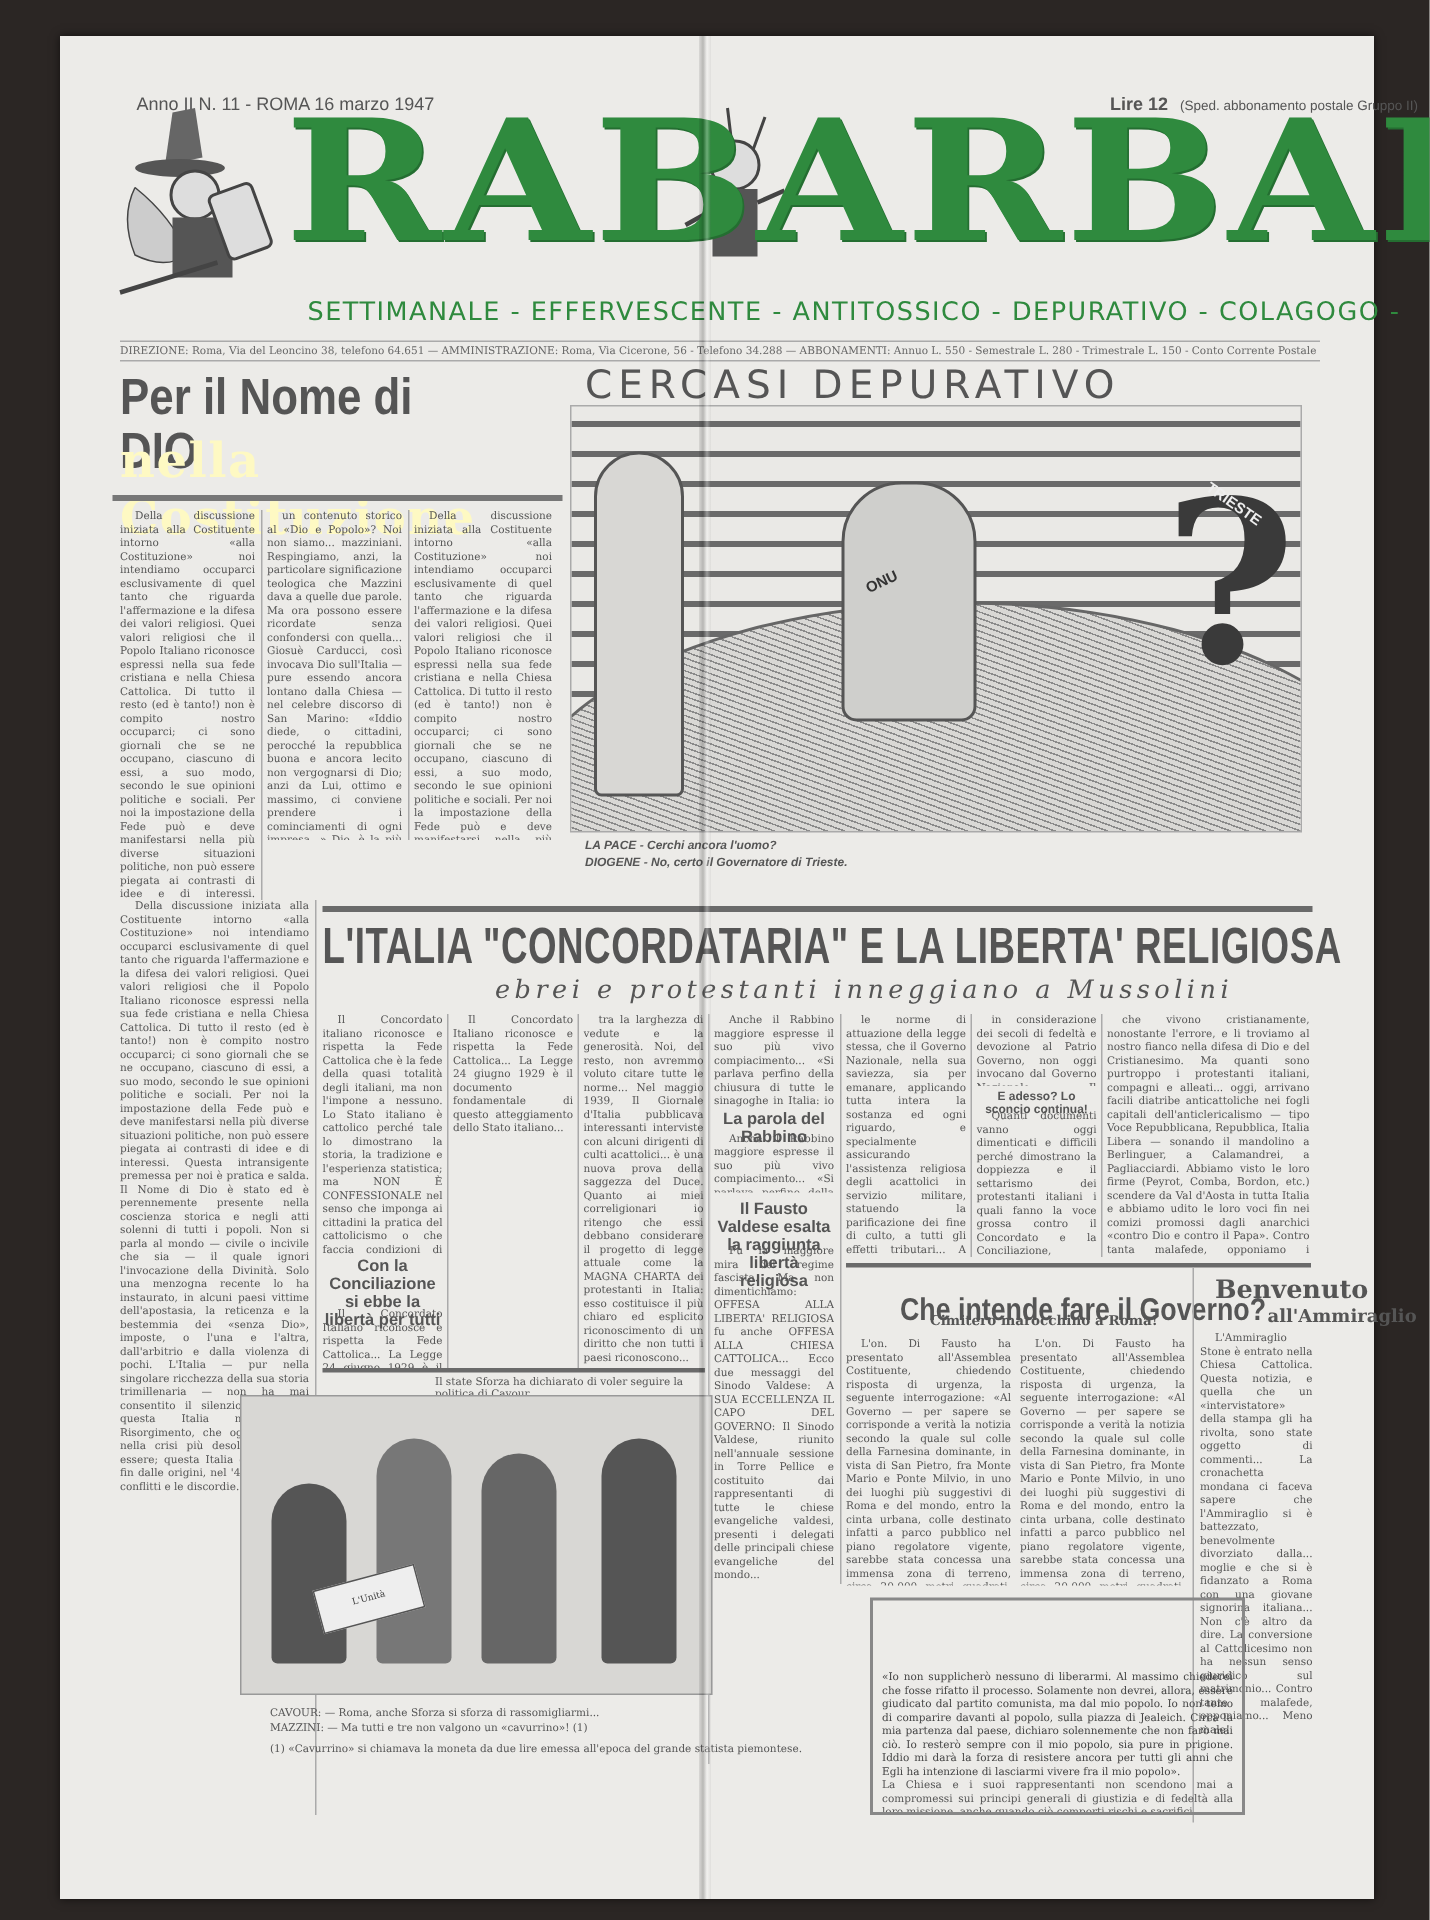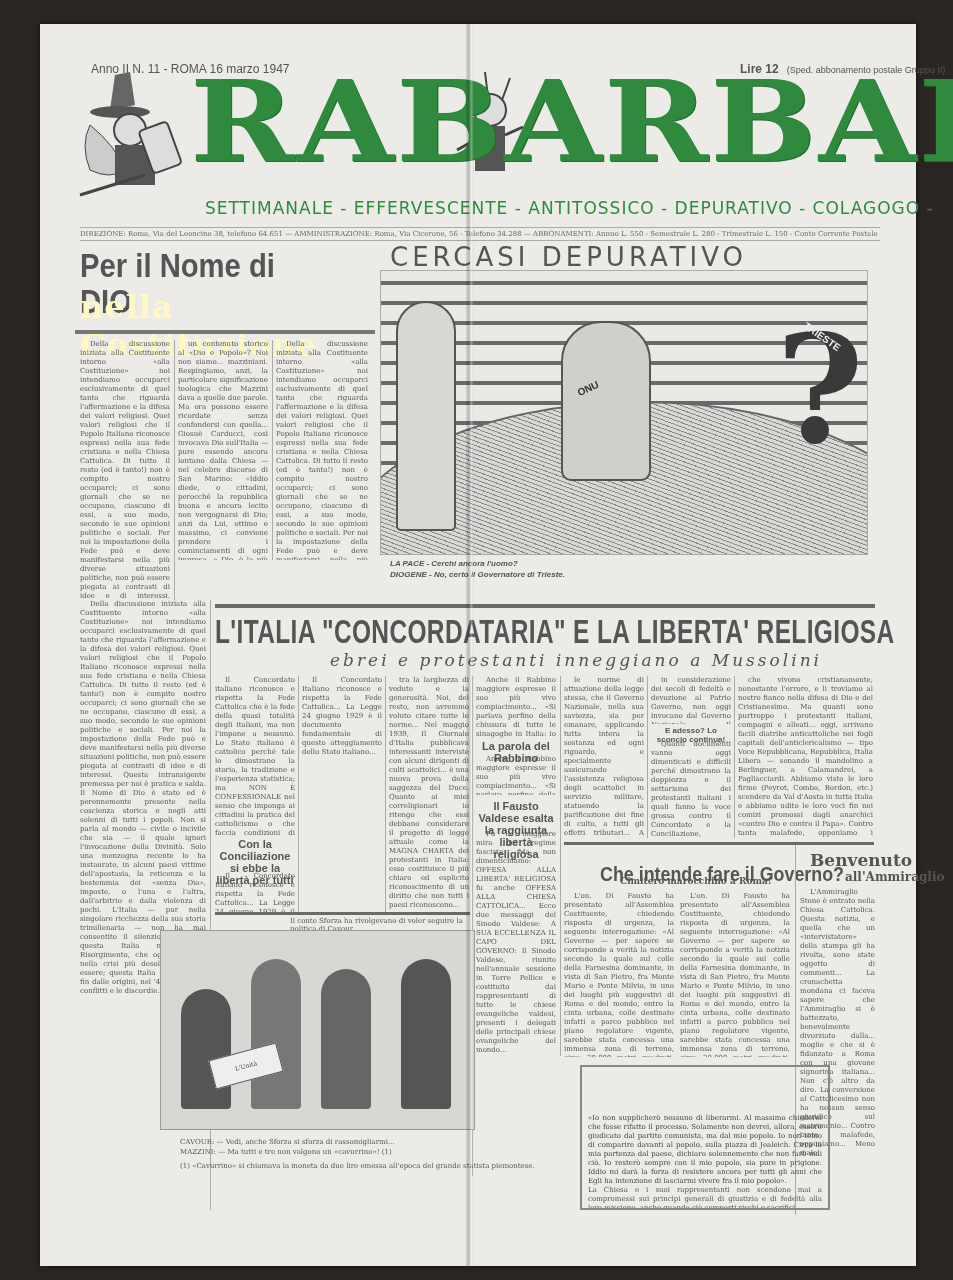--- a/index.html
+++ b/index.html
@@ -186,30 +186,30 @@
     <p>L'on. Di Fausto ha presentato all'Assemblea Costituente, chiedendo risposta di urgenza, la seguente interrogazione: «Al Governo — per sapere se corrisponde a verità la notizia secondo la quale sul colle della Farnesina dominante, in vista di San Pietro, fra Monte Mario e Ponte Milvio, in uno dei luoghi più suggestivi di Roma e del mondo, entro la cinta urbana, colle destinato infatti a parco pubblico nel piano regolatore vigente, sarebbe stata concessa una immensa zona di terreno, circa 20.000 metri quadrati, per il camposanto dei caduti francesi ad opera...</p>
   </div>
 <div class="col" style="left:680px; top:892px; width:110px; height:165px;">
     <p>L'on. Di Fausto ha presentato all'Assemblea Costituente, chiedendo risposta di urgenza, la seguente interrogazione: «Al Governo — per sapere se corrisponde a verità la notizia secondo la quale sul colle della Farnesina dominante, in vista di San Pietro, fra Monte Mario e Ponte Milvio, in uno dei luoghi più suggestivi di Roma e del mondo, entro la cinta urbana, colle destinato infatti a parco pubblico nel piano regolatore vigente, sarebbe stata concessa una immensa zona di terreno, circa 20.000 metri quadrati, per il camposanto dei caduti francesi ad opera...</p>
   </div>
 <div class="col" style="left:800px; top:888px; width:75px; height:330px;">
     <p>L'Ammiraglio Stone è entrato nella Chiesa Cattolica. Questa notizia, e quella che un «intervistatore» della stampa gli ha rivolta, sono state oggetto di commenti... La cronachetta mondana ci faceva sapere che l'Ammiraglio si è battezzato, benevolmente divorziato dalla... moglie e che si è fidanzato a Roma con una giovane signorina italiana... Non c'è altro da dire. La conversione al Cattolicesimo non ha nessun senso giuridico sul matrimonio... Contro tante malafede, opponiamo... Meno male!</p>
   </div>
 
 <div class="abs rule-thick" style="left:215px; top:912px; width:255px; height:3px;"></div>
-<div class="abs cartoon2-intro">Il conte Sforza ha rivolgevano di voler seguire la politica di Cavour.</div>
+<div class="abs cartoon2-intro">Il state Sforza ha dichiarato di voler seguire la politica di Cavour.</div>
 <div class="abs cartoon2">
   <div class="fig" style="left:20px; height:120px;"></div>
   <div class="fig" style="left:90px; height:150px; background:#777;"></div>
   <div class="fig" style="left:160px; height:140px; background:#666;"></div>
   <div class="fig" style="left:240px; height:150px;"></div>
   <div class="sign">L'Unità</div>
 </div>
 <div class="abs caption2">
-  <div>CAVOUR: — Vedi, anche Sforza si sforza di rassomigliarmi...</div>
+  <div>CAVOUR: — Roma, anche Sforza si sforza di rassomigliarmi...</div>
   <div>MAZZINI: — Ma tutti e tre non valgono un «cavurrino»! (1)</div>
 </div>
 <div class="abs foot2">(1) «Cavurrino» si chiamava la moneta da due lire emessa all'epoca del grande statista piemontese.</div>
 
 <div class="abs stepinac-box">
   <p class="quote">«Io non supplicherò nessuno di liberarmi. Al massimo chiederei che fosse rifatto il processo. Solamente non devrei, allora, essere giudicato dal partito comunista, ma dal mio popolo. Io non temo di comparire davanti al popolo, sulla piazza di Jealeich. Circa la mia partenza dal paese, dichiaro solennemente che non farò mai ciò. Io resterò sempre con il mio popolo, sia pure in prigione. Iddio mi darà la forza di resistere ancora per tutti gli anni che Egli ha intenzione di lasciarmi vivere fra il mio popolo».</p>
   <p>La Chiesa e i suoi rappresentanti non scendono mai a compromessi sui principi generali di giustizia e di fedeltà alla loro missione, anche quando ciò comporti rischi e sacrifici.</p>
 </div>
 
 <div class="fold"></div>

